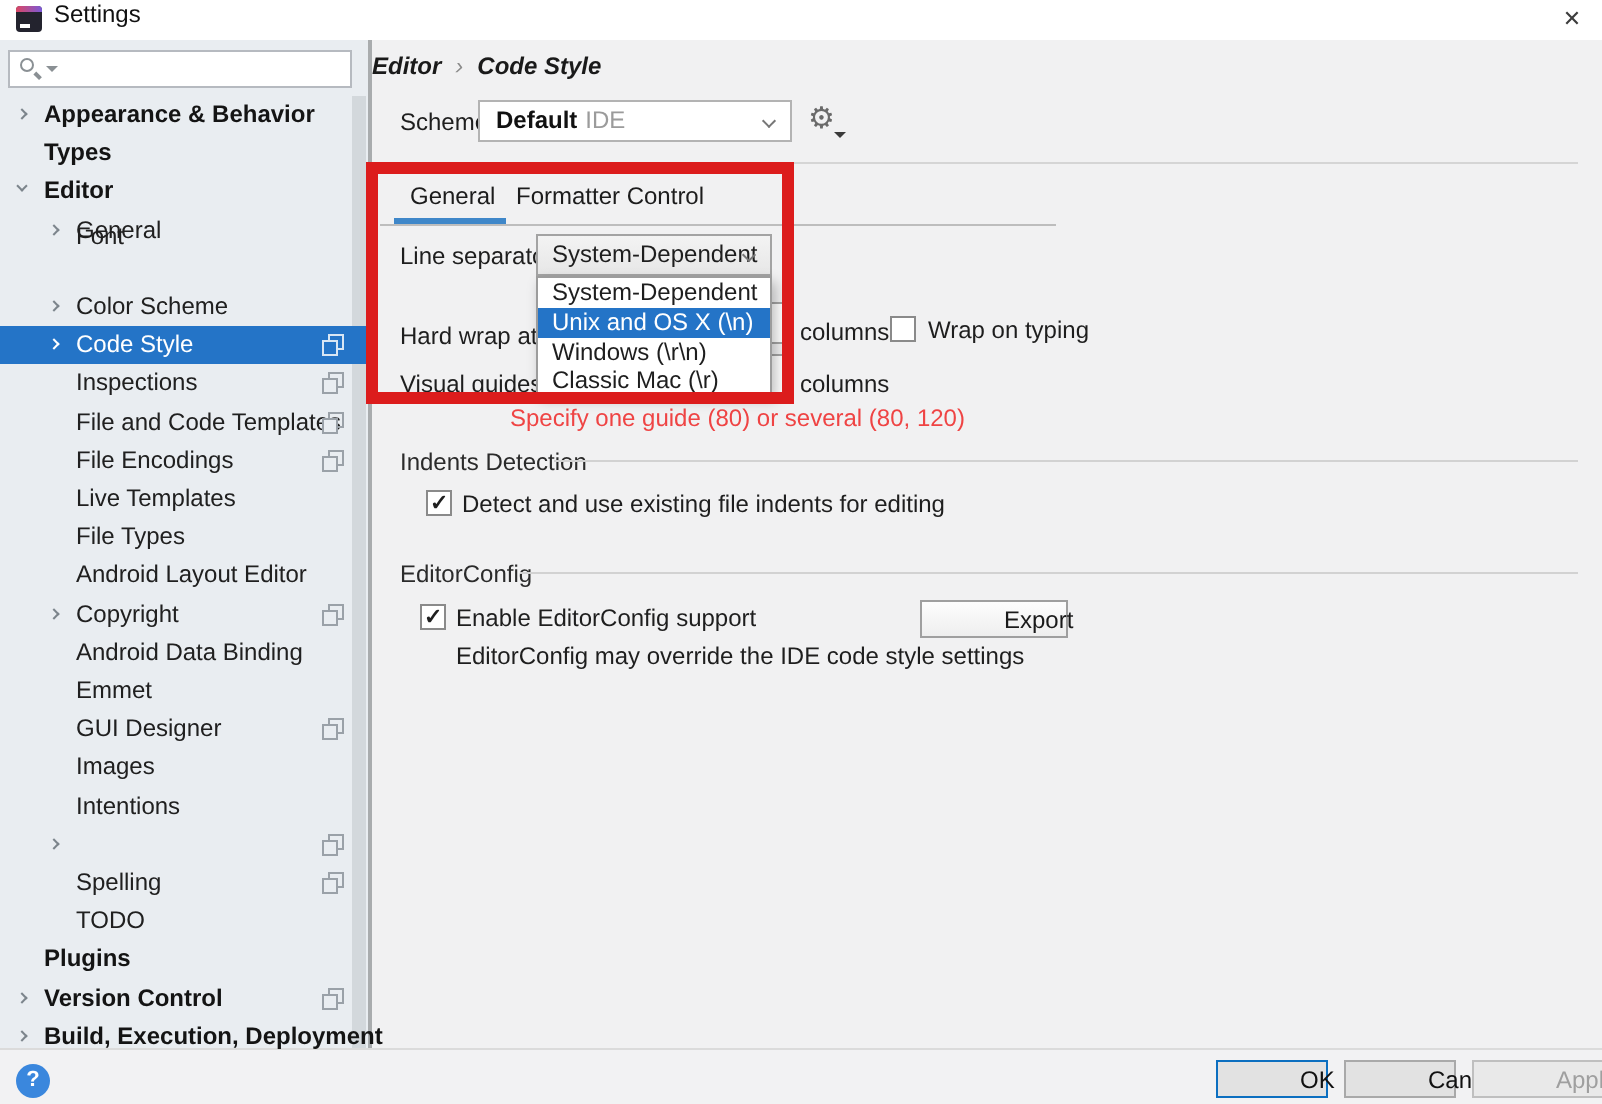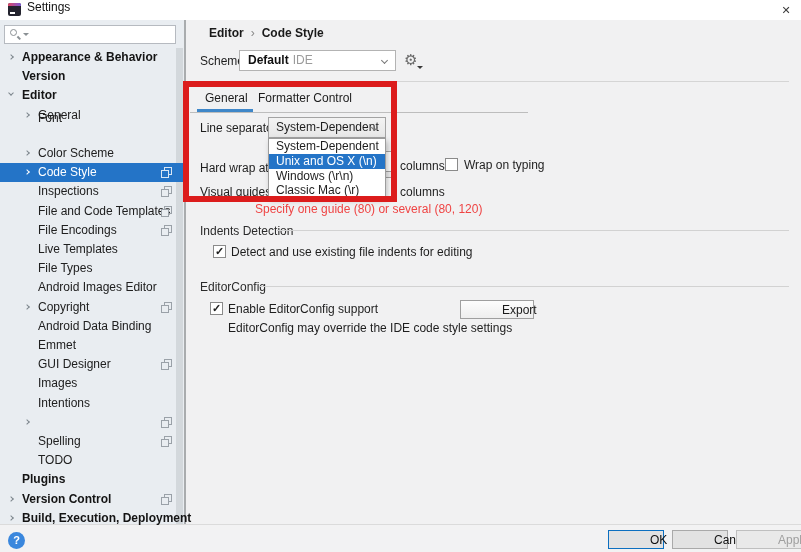--- a/index.html
+++ b/index.html
@@ -47,21 +47,21 @@
   .trow.lv0 .chev { left:9px; } .trow.lv1 .chev { left:25px; }
   .chev.right { transform:rotate(-45deg); }
   .chev.down  { transform:rotate(45deg); top:5px; }
   .trow.sel .chev { border-color:#fff; }
   .cpy { position:absolute; right:12px; top:4px; color:#9aa1a8; }
   .trow.sel .cpy { color:#d8e6f4; }
   .cpy rect.front { fill:#e9edf1; }
   .trow.sel .cpy rect.front { fill:#2474c7; }
 
   
-  .crumb { left:209px; top:26px; font-weight:bold; color:#1a1a1a; }
+  .crumb { left:186px; top:26px; font-weight:bold; color:#1a1a1a;font-style:italic; }
   .crumb .sep { color:#8b8b8b; font-weight:normal; padding:0 7px; }
   .scheme-label { left:200px; top:54px; }
   .scheme-combo { left:239px; top:50px; width:157px; height:21px; background:#fff; border:1px solid #b3b3b3;
     line-height:19px; padding-left:8px; cursor:pointer; }
   .scheme-combo .val { font-weight:bold; color:#111; }
   .scheme-combo .sfx { color:#9b9b9b; padding-left:4px; }
   .combo-chev { position:absolute; right:8px; top:7px; width:5px; height:5px;
     border-right:1.5px solid #777; border-bottom:1.5px solid #777; transform:rotate(45deg); }
   .gear { left:404px; top:51px; width:18px; height:18px; font-size:15px; line-height:18px; color:#6a6a6a; cursor:pointer; }
   .gear-arrow { left:417px; top:66px; width:0; height:0; border-left:3px solid transparent;
@@ -125,21 +125,21 @@
   <div class="a mag-handle"></div>
   <div class="a mag-arrow"></div>
   <div class="a scrollbar"></div>
 
   <div id="tree">
       <div class="trow lv0 b" style="top: 48px;">
         <span class="chev right"></span>
         <span class="lbl">Appearance &amp; Behavior</span>
       </div>
       <div class="trow lv0 b" style="top: 67.2px;">
-        <span class="lbl">Version</span>
+        <span class="lbl">Types</span>
       </div>
       <div class="trow lv0 b" style="top: 86.4px;">
         <span class="chev down"></span>
         <span class="lbl">Editor</span>
       </div>
       <div class="trow lv1" style="top: 105.6px;">
         <span class="chev right"></span>
         <span class="lbl">General</span>
       </div>
       <div class="trow lv1" style="top: 109px;">
@@ -178,21 +178,21 @@
           <rect class="front" x="0.5" y="3.5" width="7" height="7" stroke="currentColor"></rect>
         </svg>
       </div>
       <div class="trow lv1" style="top: 240px;">
         <span class="lbl">Live Templates</span>
       </div>
       <div class="trow lv1" style="top: 259.2px;">
         <span class="lbl">File Types</span>
       </div>
       <div class="trow lv1" style="top: 278.4px;">
-        <span class="lbl">Android Images Editor</span>
+        <span class="lbl">Android Layout Editor</span>
       </div>
       <div class="trow lv1" style="top: 297.6px;">
         <span class="chev right"></span>
         <span class="lbl">Copyright</span>
         <svg class="cpy" width="11" height="11">
           <rect x="3.5" y="0.5" width="7" height="7" fill="none" stroke="currentColor"></rect>
           <rect class="front" x="0.5" y="3.5" width="7" height="7" stroke="currentColor"></rect>
         </svg>
       </div>
       <div class="trow lv1" style="top: 316.8px;">

